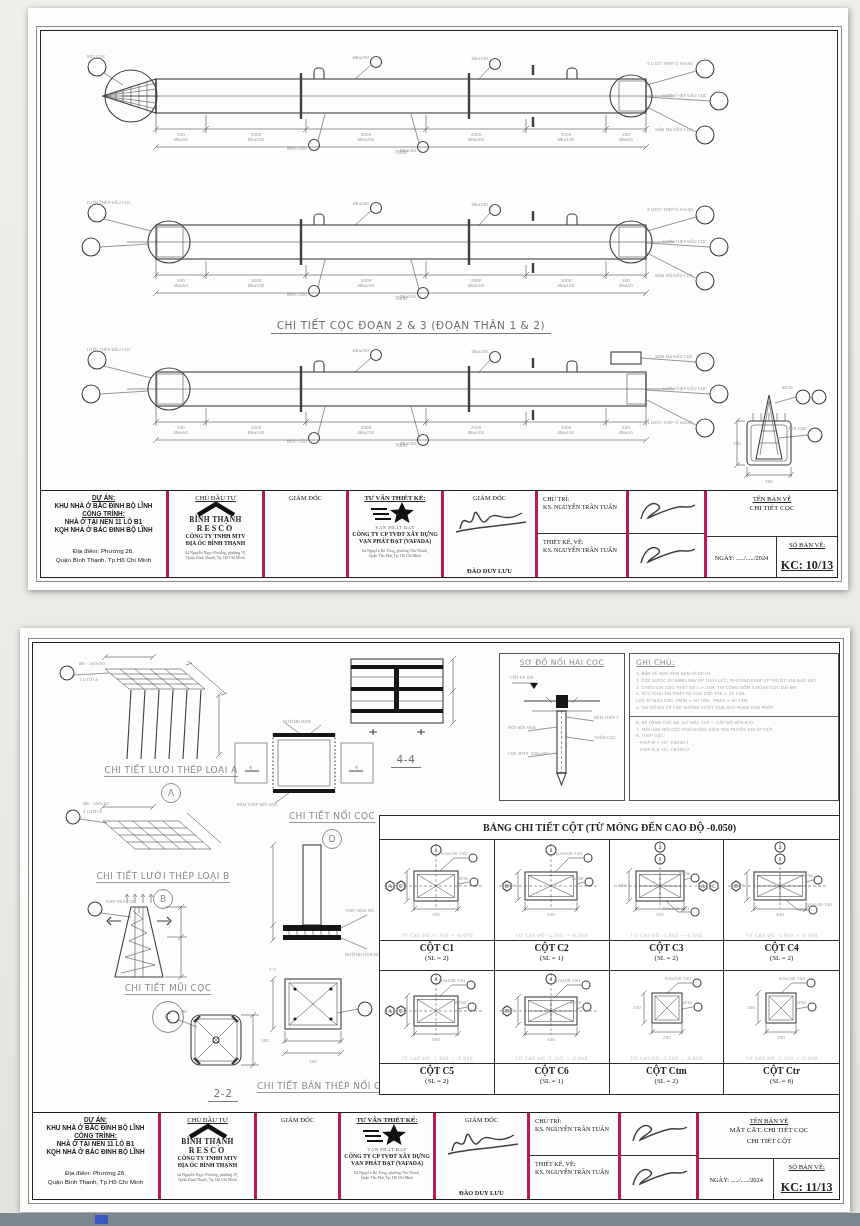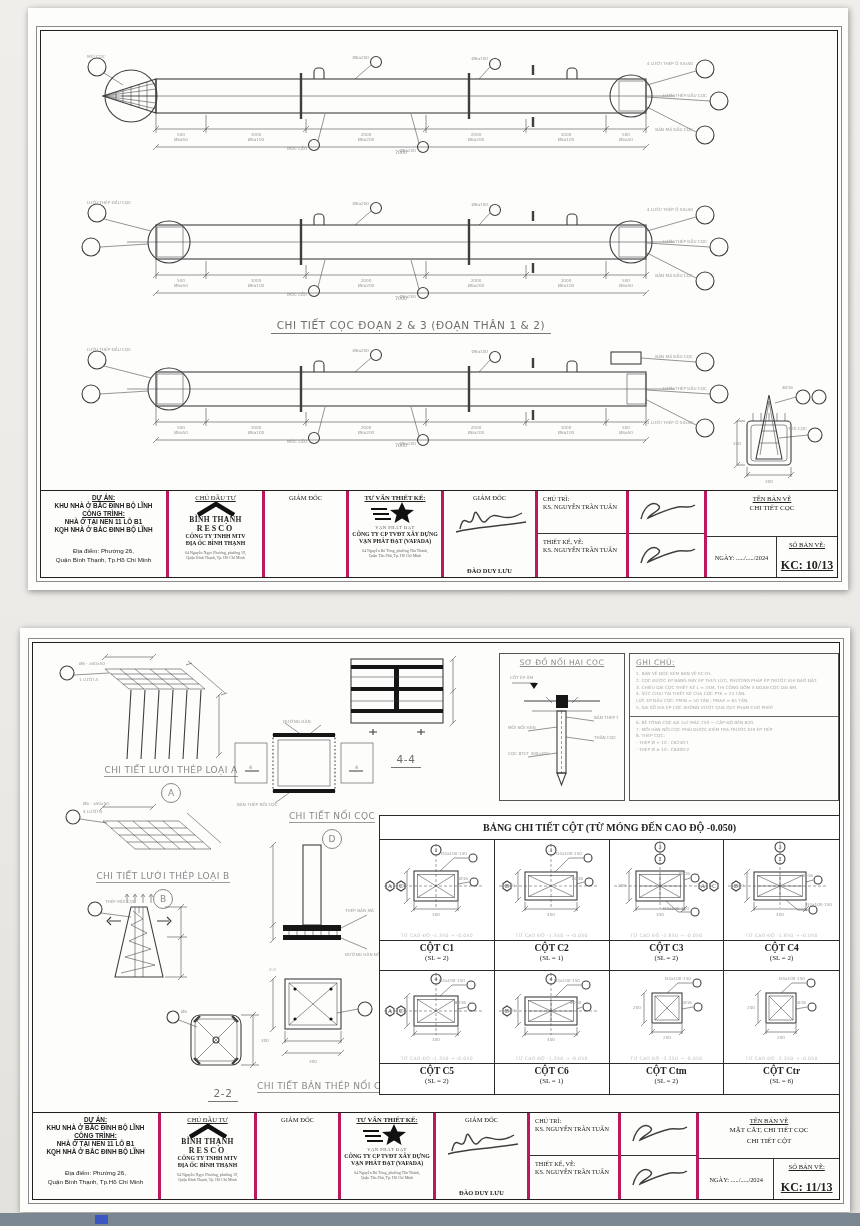--- a/index.html
+++ b/index.html
@@ -468,20 +468,24 @@
           <path class="thin" d="M52,22 L62,30 L50,36 L66,44 L48,52 L70,60 L44,68 L74,76 L40,84 M58,18 L58,24"></path>
           <path class="thin" d="M54,18 V88 M62,18 V88"></path>
           <path class="med" d="M28,32 H40 M76,32 H88 M30,28 l-4,4 4,4 M86,28 l4,4 -4,4"></path>
           <line x1="100" y1="18" x2="100" y2="88" class="thin"></line>
           <path class="thin" d="M97,21 l6,-6 M97,51 l6,-6 M97,91 l6,-6 M84,18 H106 M84,88 H106 M86,48 H106"></path>
           <circle cx="14" cy="20" r="7" class="med"></circle>
             <line x1="20" y1="24" x2="50" y2="28" class="thin"></line>
           <text x="24" y="14" class="lbl">THÉP MŨI CỌC</text>
         </svg>
       </div>
+      <div class="d-label" style="left:30px;top:340px;width:210px;">
+        <span class="t">CHI TIẾT MŨI CỌC</span>
+        <span class="mark mark-big">C</span>
+      </div>
 
       <div class="p2item" style="left:128px;top:364px;">
         <svg class="draw" width="120" height="70" viewBox="0 0 120 70">
           <rect x="30" y="8" width="50" height="50" rx="9" class="med"></rect>
           <rect x="34" y="12" width="42" height="42" rx="6" class="thin"></rect>
           <path class="thin" d="M34,12 L76,54 M76,12 L34,54"></path>
           <circle cx="55" cy="33" r="3" class="med"></circle>
           <path class="thick" d="M33,15 l6,-6 M71,9 l6,6 M33,51 l6,6 M71,57 l6,-6"></path>
           <line x1="92" y1="8" x2="92" y2="58" class="thin"></line>
             <path class="thin" d="M89,11 l6,-6 M89,61 l6,-6 M80,8 H98 M80,58 H98"></path>

